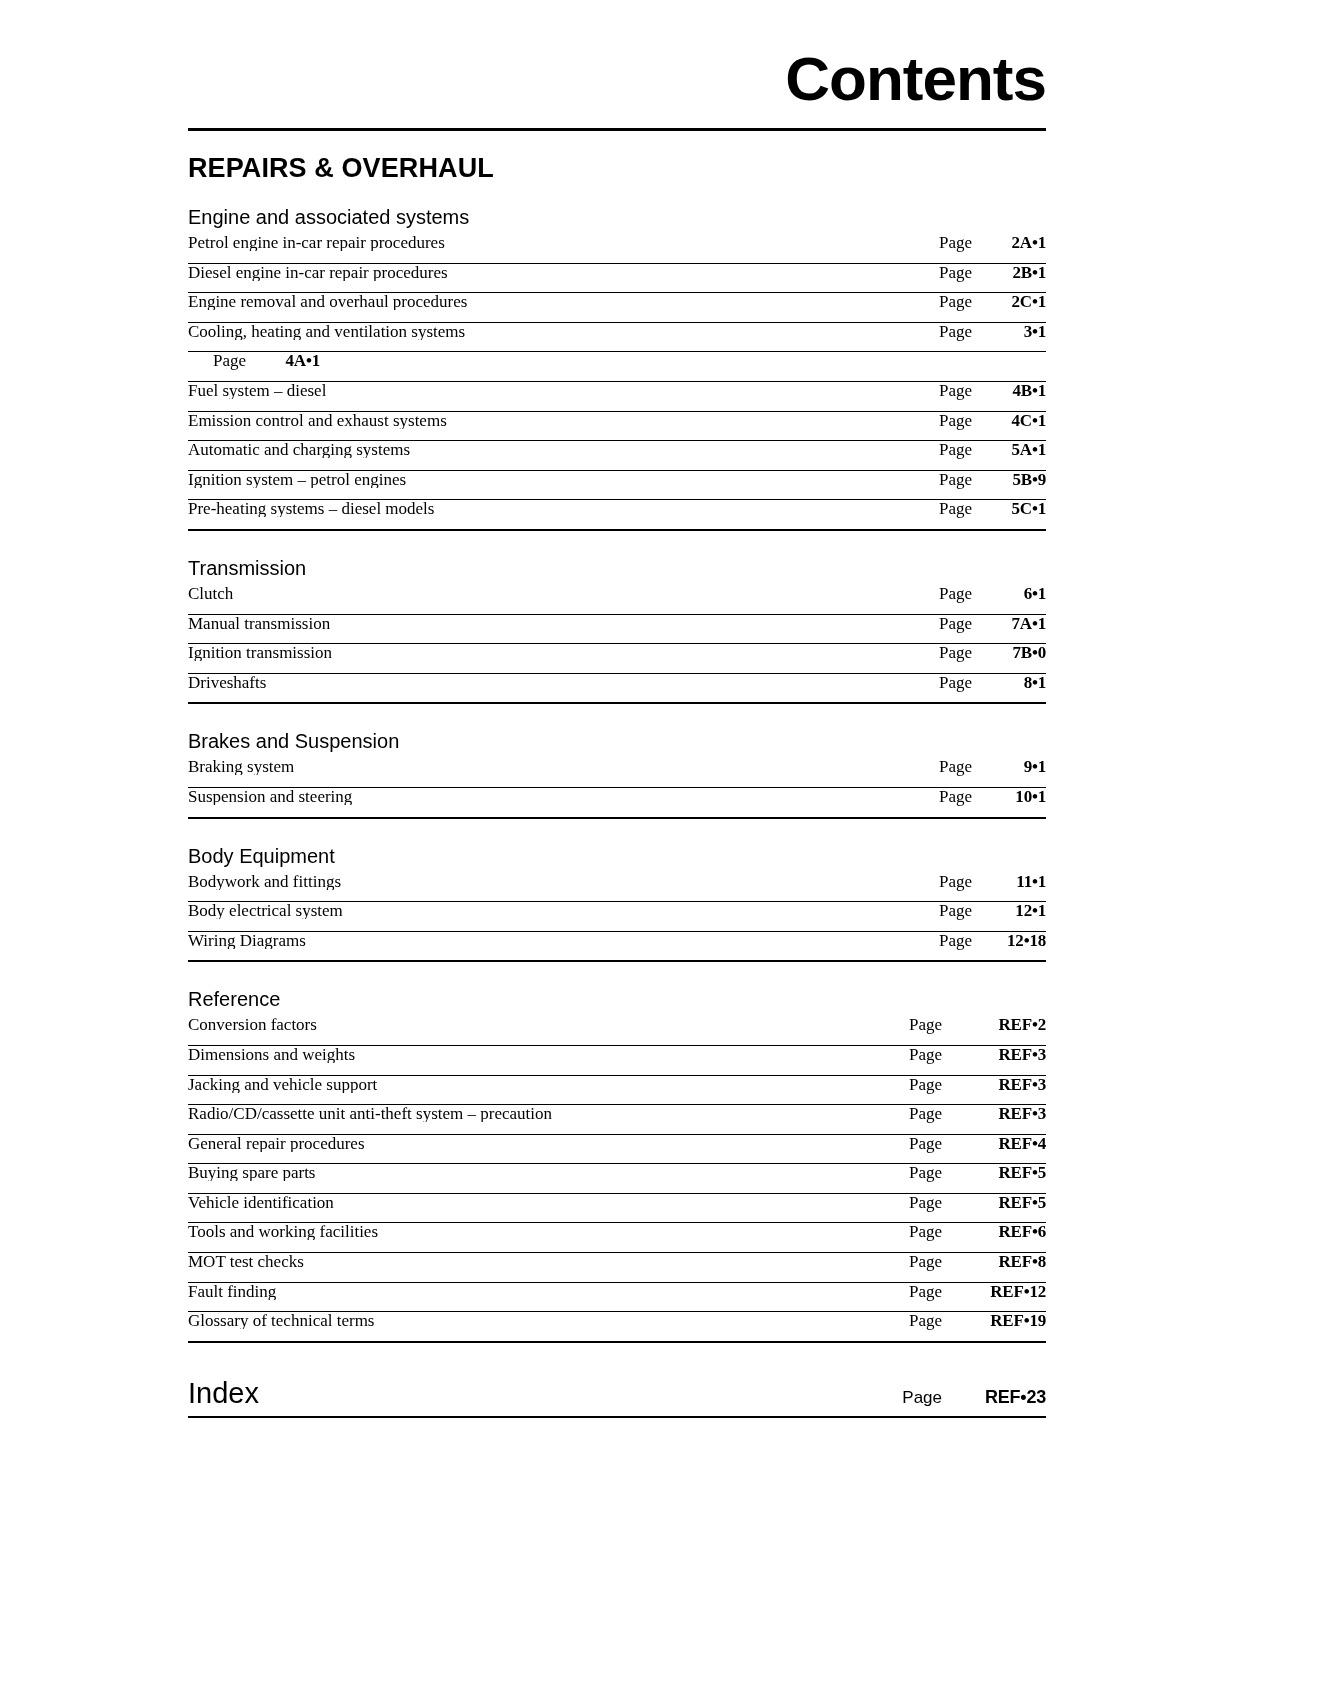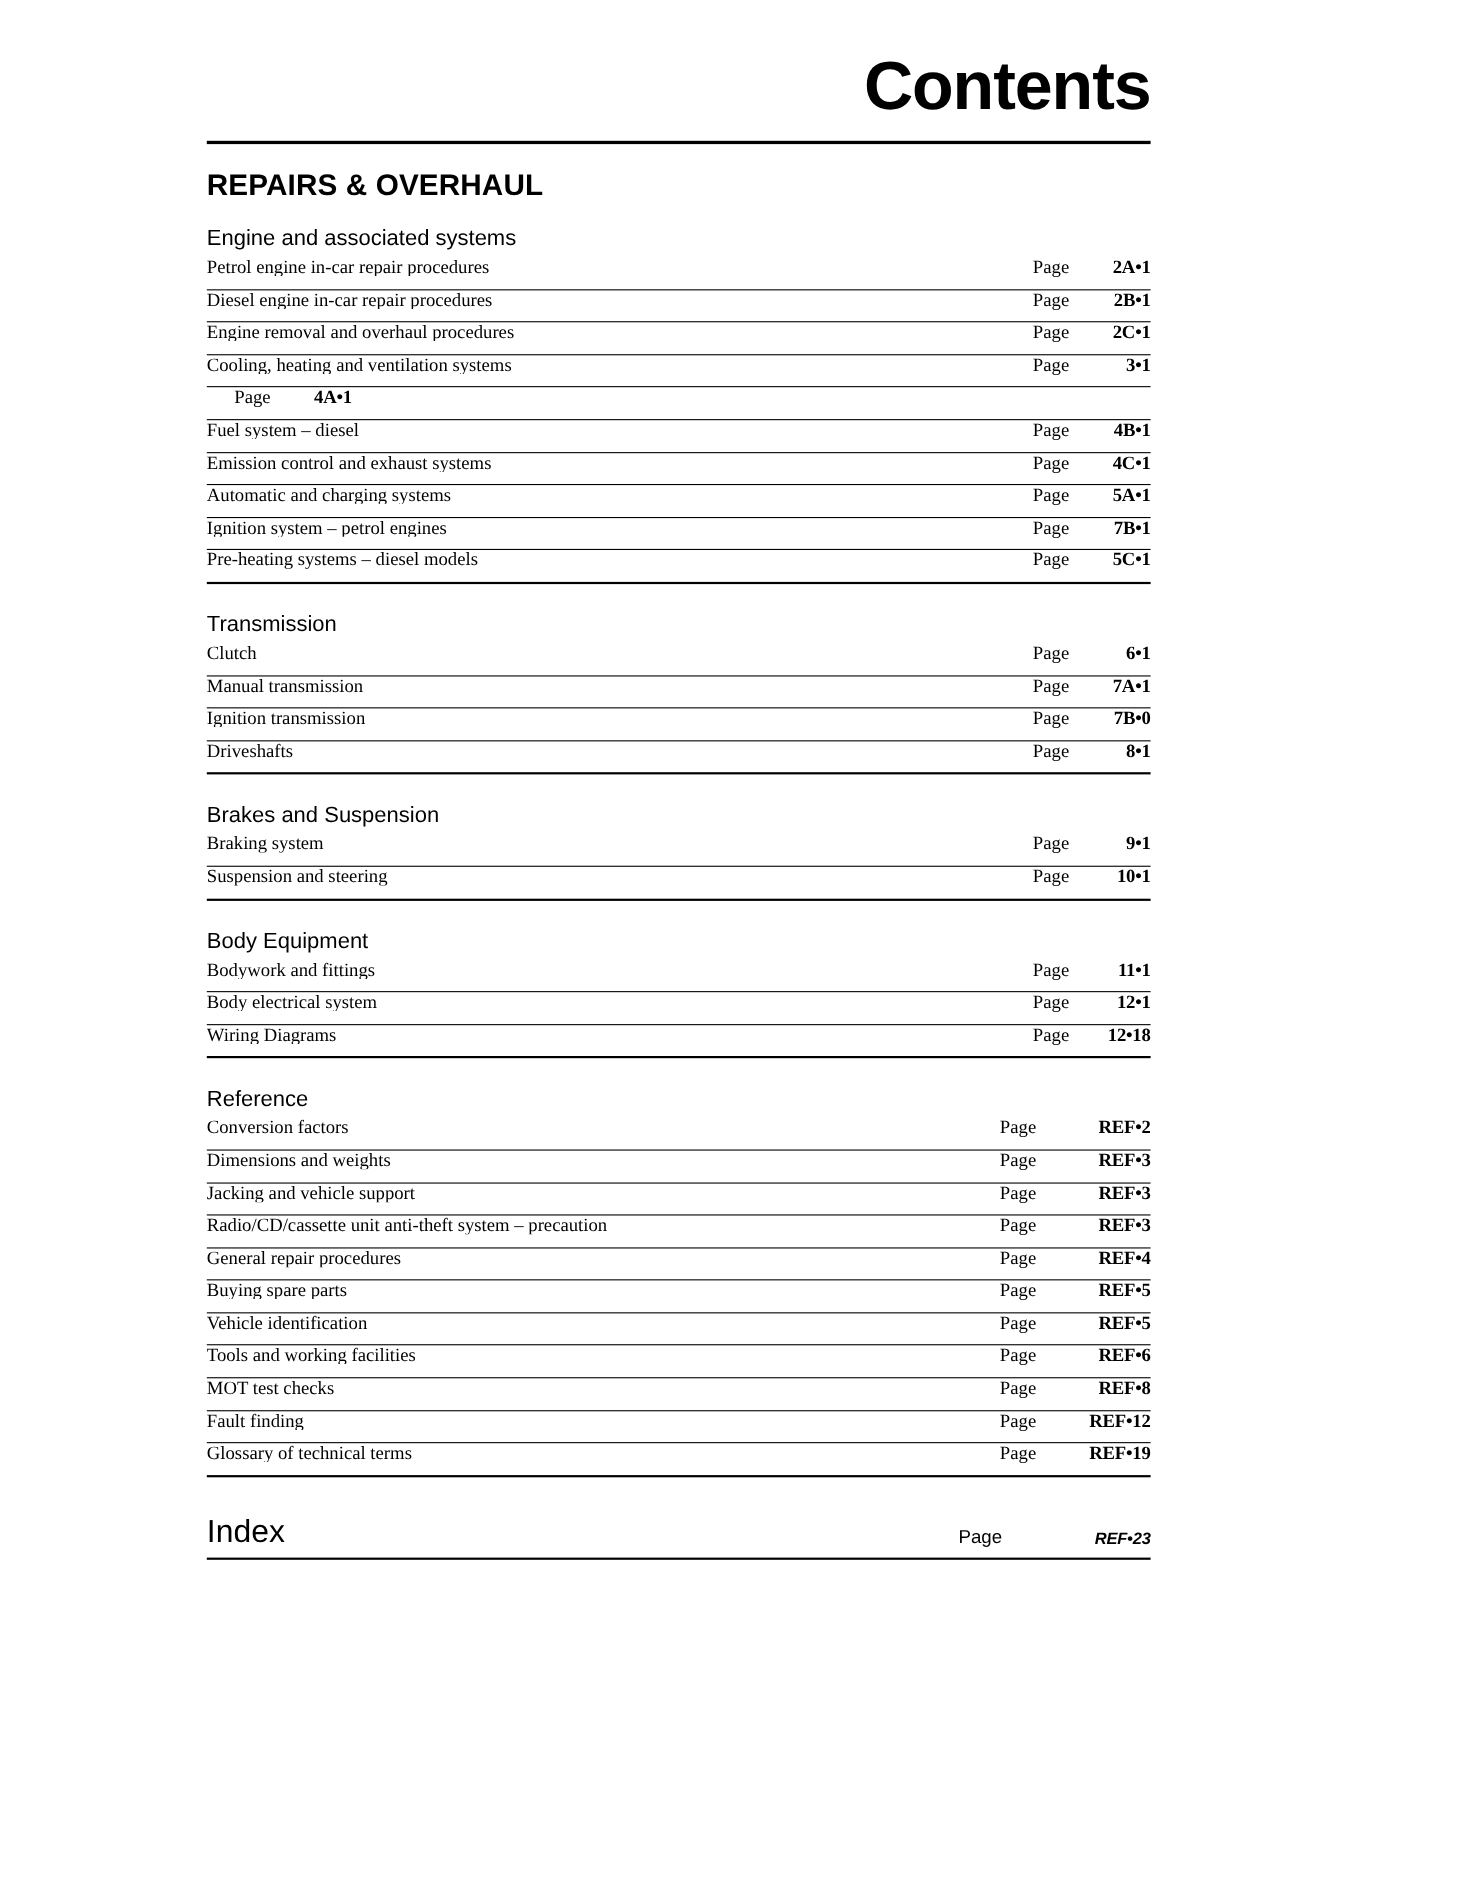--- a/index.html
+++ b/index.html
@@ -116,42 +116,40 @@
 
   
   .index-block {
     margin-top: 34px;
     border-bottom: 2.5px solid #000;
   }
   .index-row {
     display: flex;
     align-items: flex-end;
     padding-bottom: 6px;
-    gap: 31px;
   }
   .index-heading {
     flex: 1 1 auto;
     font-size: 29px;
     font-weight: normal;
     line-height: 1.15;
     margin: 0;
   }
   .index-row .page-word {
     width: 58px;
     margin-right: 22px;
     font-size: 17px;
     position: relative;
     top: -2px;
   }
   .index-row .page-ref {
     width: 82px;
-    font-size: 15px;
+    font-size: 18px;
     position: relative;
     top: -2px;
-    font-style: italic;
   }
 </style>
 </head>
 <body>
 
 <div class="page">
 
   <div class="masthead">
     <h1 class="doc-title">Contents</h1>
     <div class="masthead-rule"></div>
@@ -198,21 +196,21 @@
               <span class="page-ref">4C•1</span>
             </div>
             <div class="toc-row">
               <span class="toc-entry-title">Automatic and charging systems</span>
               <span class="page-word">Page</span>
               <span class="page-ref">5A•1</span>
             </div>
             <div class="toc-row">
               <span class="toc-entry-title">Ignition system – petrol engines</span>
               <span class="page-word">Page</span>
-              <span class="page-ref">7B•1</span>
+              <span class="page-ref">5B•9</span>
             </div>
             <div class="toc-row">
               <span class="toc-entry-title">Pre-heating systems – diesel models</span>
               <span class="page-word">Page</span>
               <span class="page-ref">5C•1</span>
             </div>
           </div>
         </div>
         <div class="section">
           <h3 class="section-heading">Transmission</h3>

